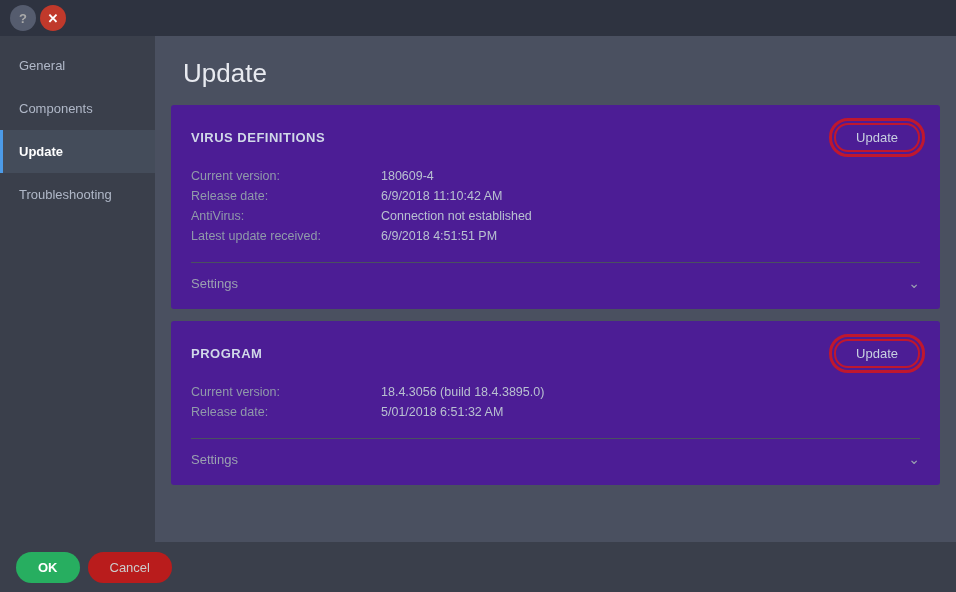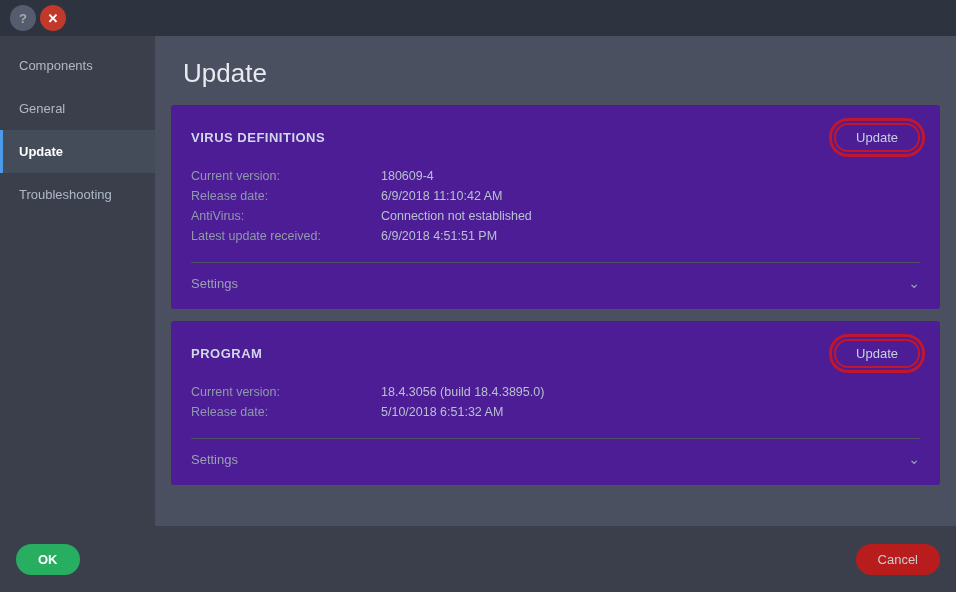--- a/index.html
+++ b/index.html
@@ -188,24 +188,24 @@
       background: #3a3f4b;
     }
     .content-area::-webkit-scrollbar-thumb {
       background: #666;
       border-radius: 4px;
     }
 
     
     .bottom-bar {
       background: #3a3f4b;
-      height: 66px;
-      display: flex;
-      align-items: center;
-      justify-content: space-between;
+      height: 50px;
+      display: flex;
+      align-items: center;
+      justify-content: flex-start;
       padding: 0 16px;
       gap: 8px;
       flex-shrink: 0;
     }
     .bottom-btn {
       padding: 8px 22px;
       border-radius: 18px;
       font-size: 13px;
       cursor: pointer;
       border: none;
@@ -227,24 +227,24 @@
   <div class="title-bar-controls">
     <button class="title-bar-btn help">?</button>
     <button class="title-bar-btn close">✕</button>
   </div>
 </div>
 
 <div class="main-layout">
 
   <div class="sidebar">
     <div class="sidebar-item">
+      <span>General</span>
+    </div>
+    <div class="sidebar-item">
       <span>Components</span>
-    </div>
-    <div class="sidebar-item">
-      <span>General</span>
     </div>
     <div class="sidebar-item active">
       <span>Update</span>
     </div>
     <div class="sidebar-item">
       <span>Troubleshooting</span>
     </div>
   </div>
 
   <div class="content-area">
@@ -287,21 +287,21 @@
         <button class="update-btn">Update</button>
       </div>
       <table class="info-table">
         <tbody>
             <tr>
           <td>Current version:</td>
           <td>18.4.3056 (build 18.4.3895.0)</td>
         </tr>
         <tr>
           <td>Release date:</td>
-          <td>5/10/2018 6:51:32 AM</td>
+          <td>5/01/2018 6:51:32 AM</td>
         </tr>
       </tbody>
         </table>
       <div class="card-footer">
         <span class="settings-label">Settings</span>
         <span class="chevron-down">⌄</span>
       </div>
     </div>
 
   </div>

